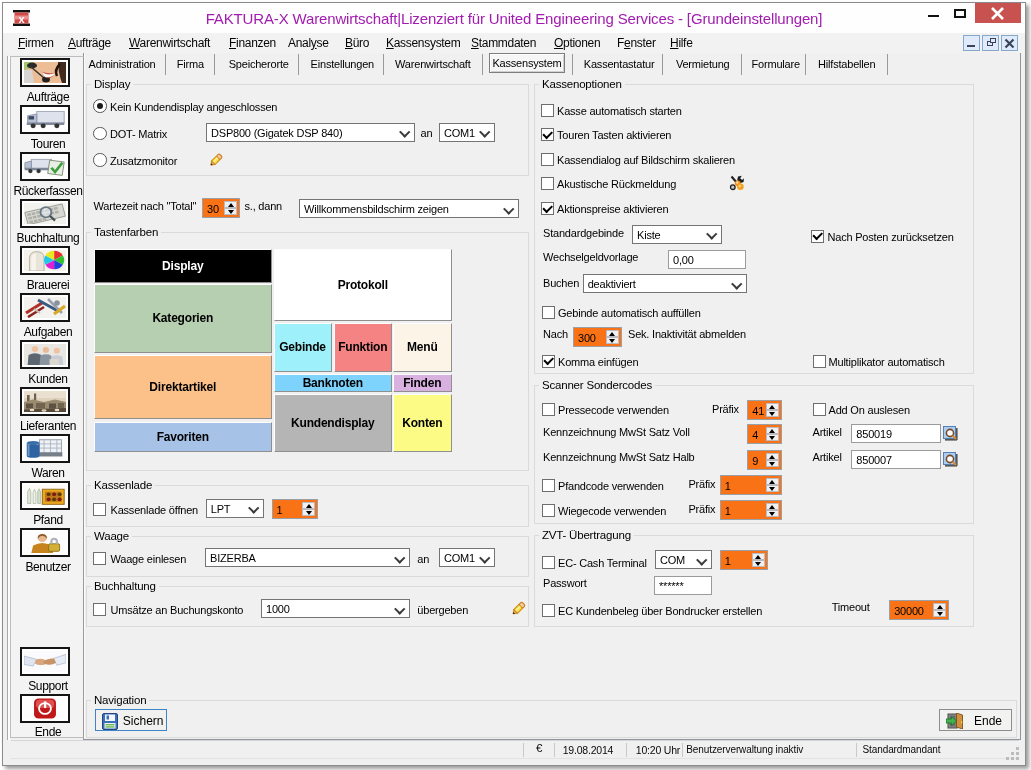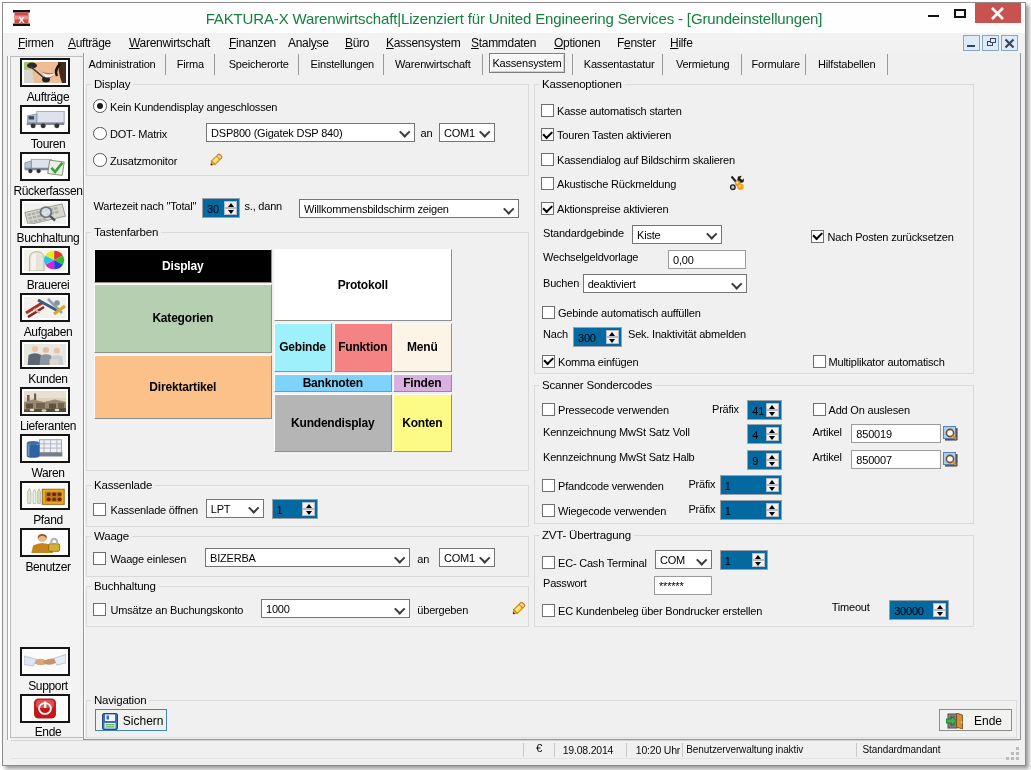--- a/index.html
+++ b/index.html
@@ -3,21 +3,21 @@
 <meta charset="utf-8">
 <style>
 html,body{margin:0;padding:0;background:#fff;}
 *{box-sizing:border-box;}
 #stage{position:relative;width:1031px;height:770px;overflow:hidden;background:#fff;
   font-family:"Liberation Sans",sans-serif;font-size:11px;color:#000;}
 .ab{position:absolute;}
 #win{position:absolute;left:2px;top:2px;width:1024px;height:764px;background:#f0f0f0;
   border:1px solid #8b8b8b;box-shadow:3px 3px 4px rgba(90,90,90,.6);}
 #titlebar{position:absolute;left:0;top:0;width:100%;height:30px;background:#fefefe;}
-#title{position:absolute;left:0;top:7px;width:100%;text-align:center;font-size:15px;letter-spacing:-0.15px;color:#15803d;}
+#title{position:absolute;left:0;top:7px;width:100%;text-align:center;font-size:15px;letter-spacing:-0.15px;color:#a21caf;}
 #menubar{position:absolute;left:0;top:30px;width:100%;height:21px;background:#f2f2f2;}
 .mi{position:absolute;top:3px;font-size:12px;letter-spacing:-0.3px;color:#060606;}
 .mi u{text-decoration:underline;}
 #tabrow{position:absolute;left:0;top:51px;width:1020px;height:24px;}
 .tbt{position:absolute;top:4px;font-size:11px;letter-spacing:-0.2px;white-space:nowrap;}
 .tsep{position:absolute;top:0;width:1px;height:21px;background:#999;}
 .tsel{position:absolute;left:486px;top:-1px;width:76px;height:20px;background:#f6f6f6;
   border:1px solid #7e7e7e;box-shadow:inset 1px 1px 0 #fff,inset -1px -1px 0 #d0d0d0;
   font-size:11px;letter-spacing:-0.2px;text-align:center;z-index:5;}
 #pane{position:absolute;left:83px;top:74px;width:933px;height:662px;border:1px solid transparent;}
@@ -35,21 +35,21 @@
 .cb{position:absolute;width:13px;height:13px;background:#fff;border:1.5px solid #6e6e6e;}
 .cb.chk:after{content:"";position:absolute;left:1px;top:1.5px;width:7px;height:3.5px;
   border-left:2px solid #000;border-bottom:2px solid #000;transform:rotate(-45deg);}
 .rb{position:absolute;width:13.5px;height:13.5px;background:#fff;border:1px solid #555;border-radius:50%;}
 .rb.sel:after{content:"";position:absolute;left:2.5px;top:2.5px;width:6.5px;height:6.5px;background:#1a1a1a;border-radius:50%;}
 .combo{position:absolute;background:#fff;border:1px solid #747474;height:19px;font-size:11px;letter-spacing:-0.2px;
   padding:3px 0 0 4px;white-space:nowrap;overflow:hidden;}
 .combo:after{content:"";position:absolute;right:5.5px;top:4.5px;width:5.5px;height:5.5px;
   border-right:2.2px solid #3a3a3a;border-bottom:2.2px solid #3a3a3a;transform:rotate(45deg);}
 .edit{position:absolute;background:#fff;border:1px solid #9b9b9b;height:19px;font-size:11px;letter-spacing:-0.2px;padding:3px 0 0 4px;white-space:nowrap;}
-.spin{position:absolute;background:#0369a1;border:1px solid #9aa0a6;height:20px;font-size:11px;letter-spacing:-0.2px;}
+.spin{position:absolute;background:#f97316;border:1px solid #9aa0a6;height:20px;font-size:11px;letter-spacing:-0.2px;}
 .spin .v{position:absolute;left:4px;top:4px;}
 .spin .b{position:absolute;right:2px;width:13px;height:7px;background:#f0f0f0;border:1px solid #b8bcc2;}
 .spin .bu{top:2px;}
 .spin .bd{bottom:2px;}
 .spin .b:after{content:"";position:absolute;left:2.5px;}
 .spin .bu:after{top:1px;border-left:3.5px solid transparent;border-right:3.5px solid transparent;border-bottom:4px solid #000;}
 .spin .bd:after{top:1px;border-left:3.5px solid transparent;border-right:3.5px solid transparent;border-top:4px solid #000;}
 .key{position:absolute;border-width:1.5px;border-style:solid;border-color:#fdfdfd #8f8f8f #8f8f8f #fdfdfd;font-weight:bold;font-size:12px;letter-spacing:-0.2px;
   display:flex;align-items:center;justify-content:center;text-align:center;}
 svg{position:absolute;}
@@ -361,20 +361,21 @@
         </div>
     <span class="lb" style="left:157.5px;top:122px">s., dann</span>
     <div class="combo" style="left:212px;top:121px;width:220px">Willkommensbildschirm zeigen</div>
 
     <div class="grp" style="left:-1px;top:154px;width:443px;height:239px">
           <span class="glab">Tastenfarben</span>
         </div>
     <div class="key" style="left:7px;top:171px;width:177.5px;height:33.5px;background:#000;color:#fff">Display</div>
     <div class="key" style="left:7px;top:277px;width:177.5px;height:64px;background:#fbc189">Direktartikel</div>
     <div class="key" style="left:7px;top:205.5px;width:177.5px;height:69px;background:#b6cfb1">Kategorien</div>
+    <div class="key" style="left:7px;top:343.5px;width:177.5px;height:30px;background:#a6c3e7">Favoriten</div>
     <div class="key" style="left:186.5px;top:171px;width:178.5px;height:72px;background:#fff">Protokoll</div>
     <div class="key" style="left:186.5px;top:245px;width:58px;height:48.5px;background:#9ef1fa">Gebinde</div>
     <div class="key" style="left:246.5px;top:245px;width:58.5px;height:48.5px;background:#f58383">Funktion</div>
     <div class="key" style="left:305.5px;top:245px;width:59.5px;height:48.5px;background:#fdf4e8">Menü</div>
     <div class="key" style="left:186.5px;top:295.5px;width:118.5px;height:18px;background:#7dd3fc">Banknoten</div>
     <div class="key" style="left:305.5px;top:295.5px;width:59.5px;height:18px;background:#d9b1e0">Finden</div>
     <div class="key" style="left:186.5px;top:315.5px;width:118.5px;height:58.5px;background:#b5b5b5">Kundendisplay</div>
     <div class="key" style="left:305.5px;top:315.5px;width:59.5px;height:58.5px;background:#fbfb86">Konten</div>
 
     <div class="grp" style="left:-1px;top:406.5px;width:443px;height:42.5px">

